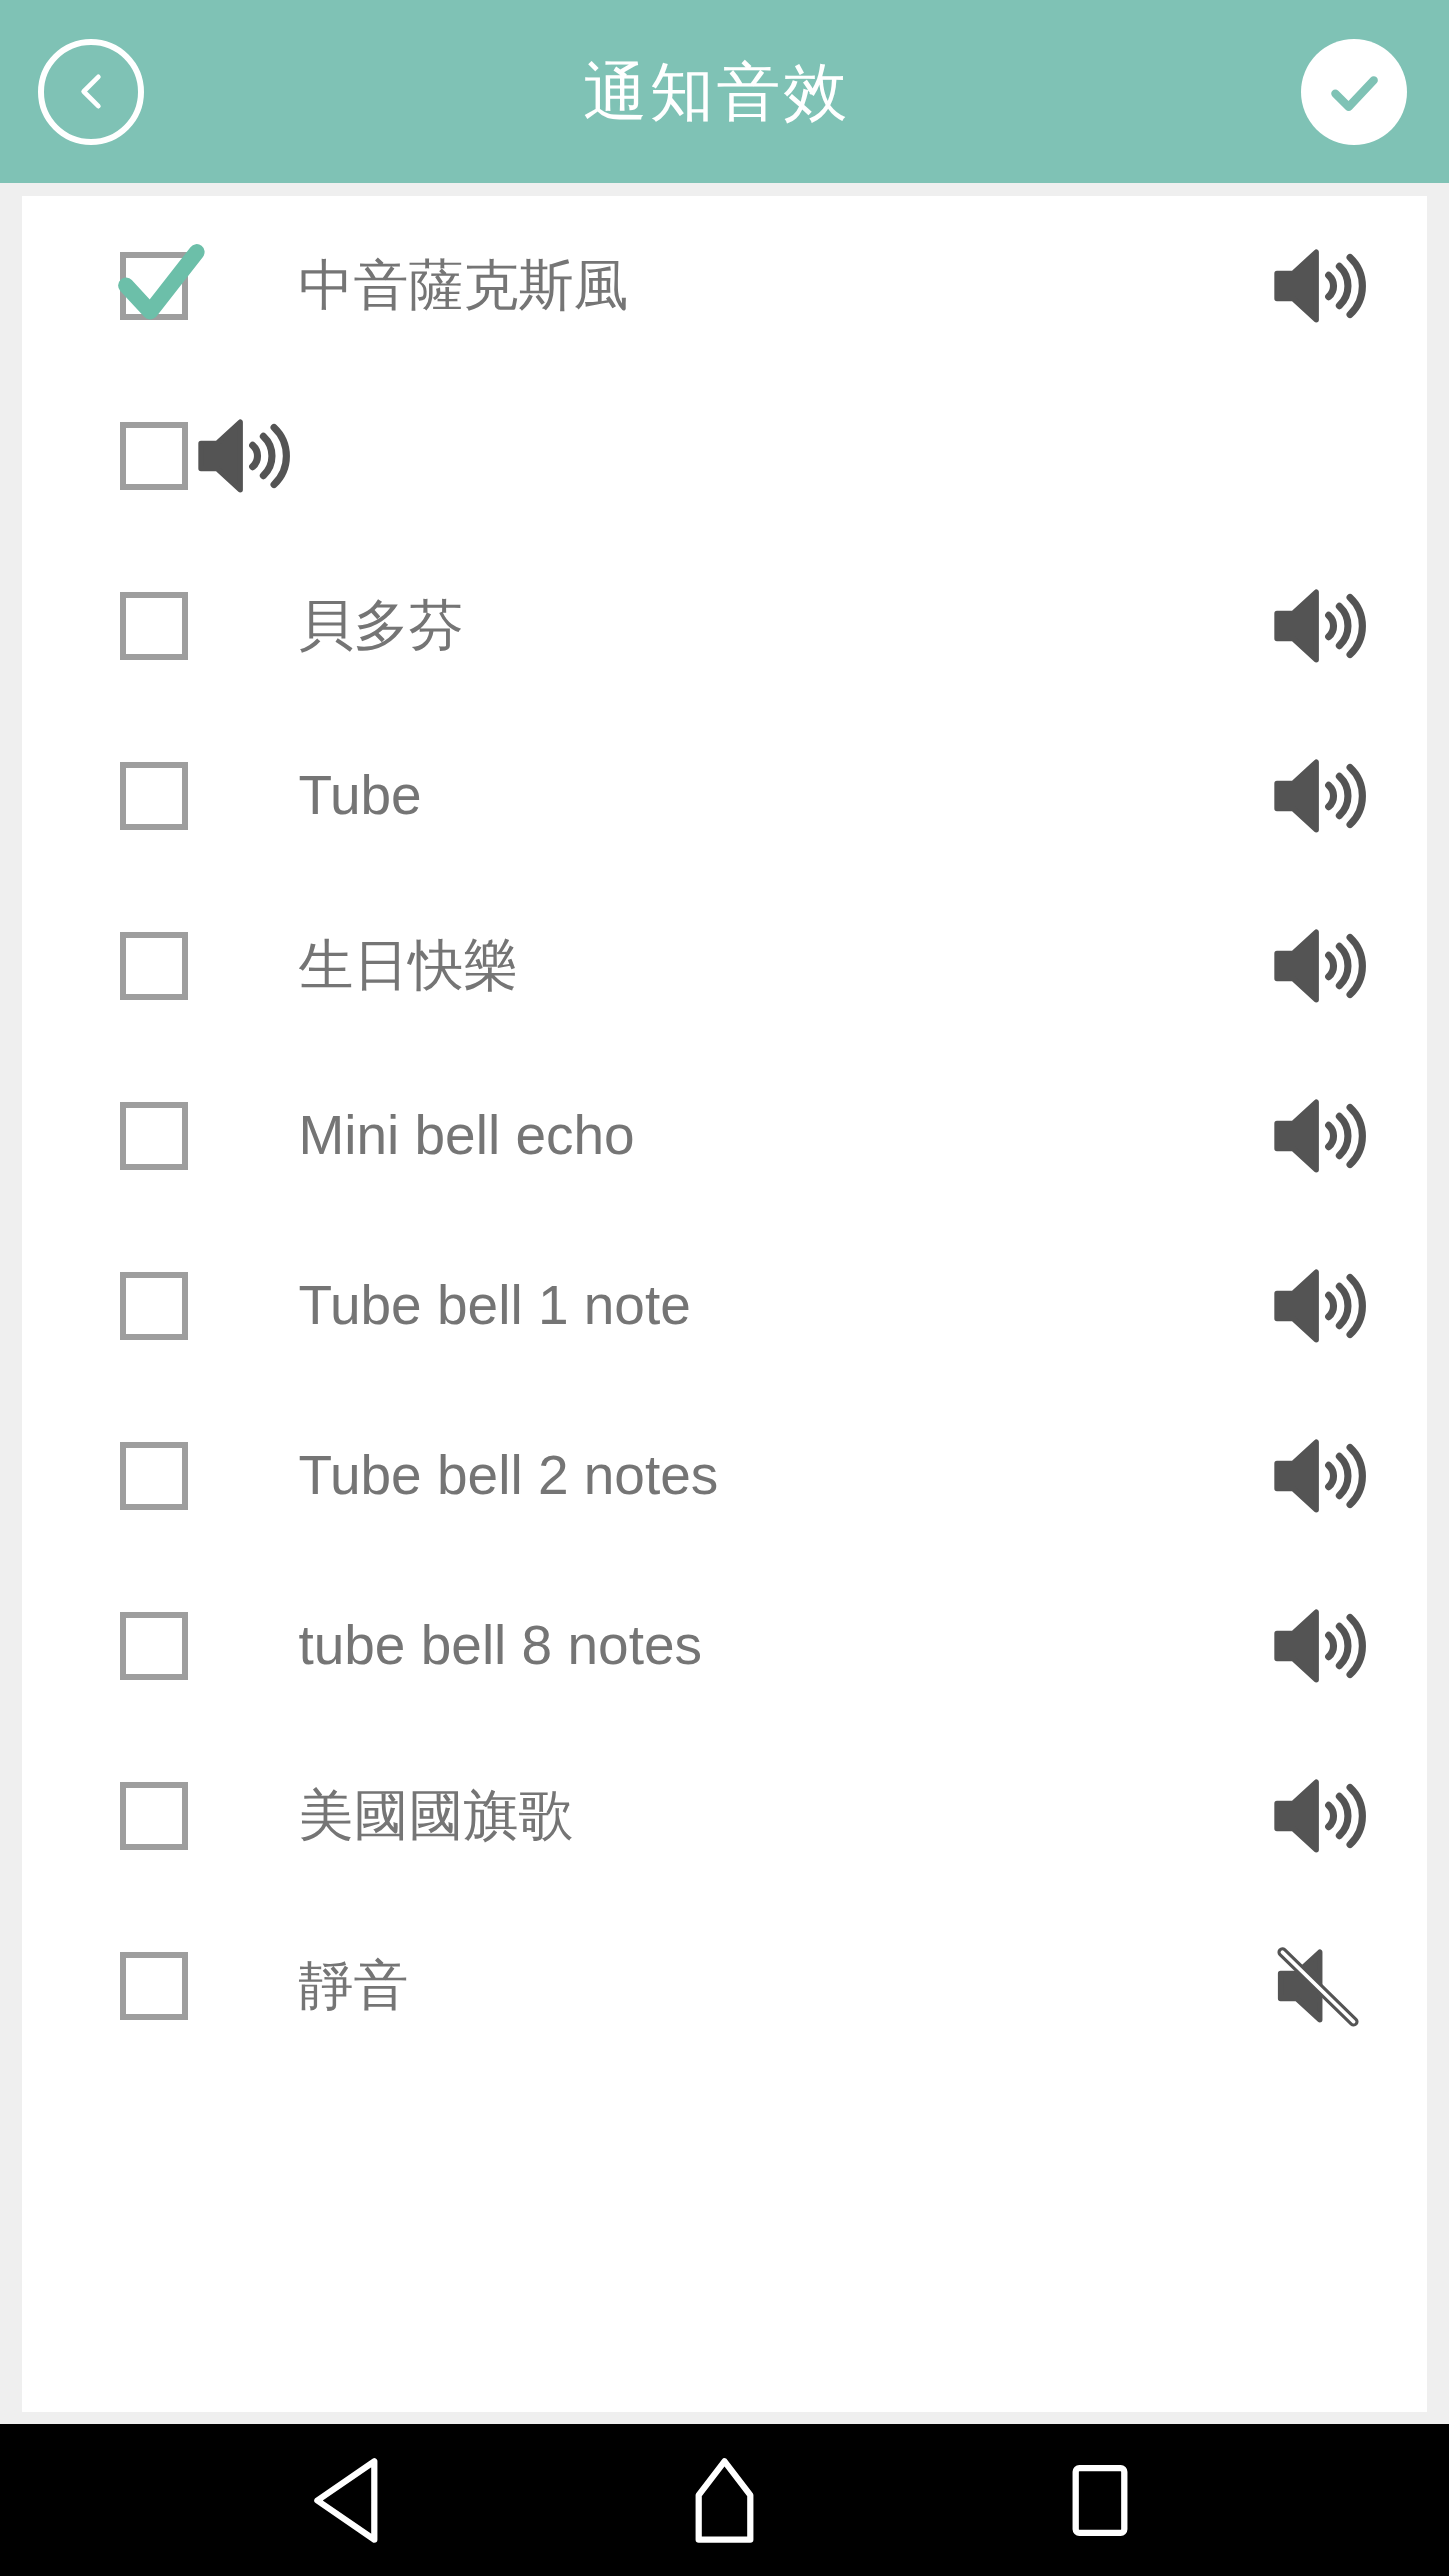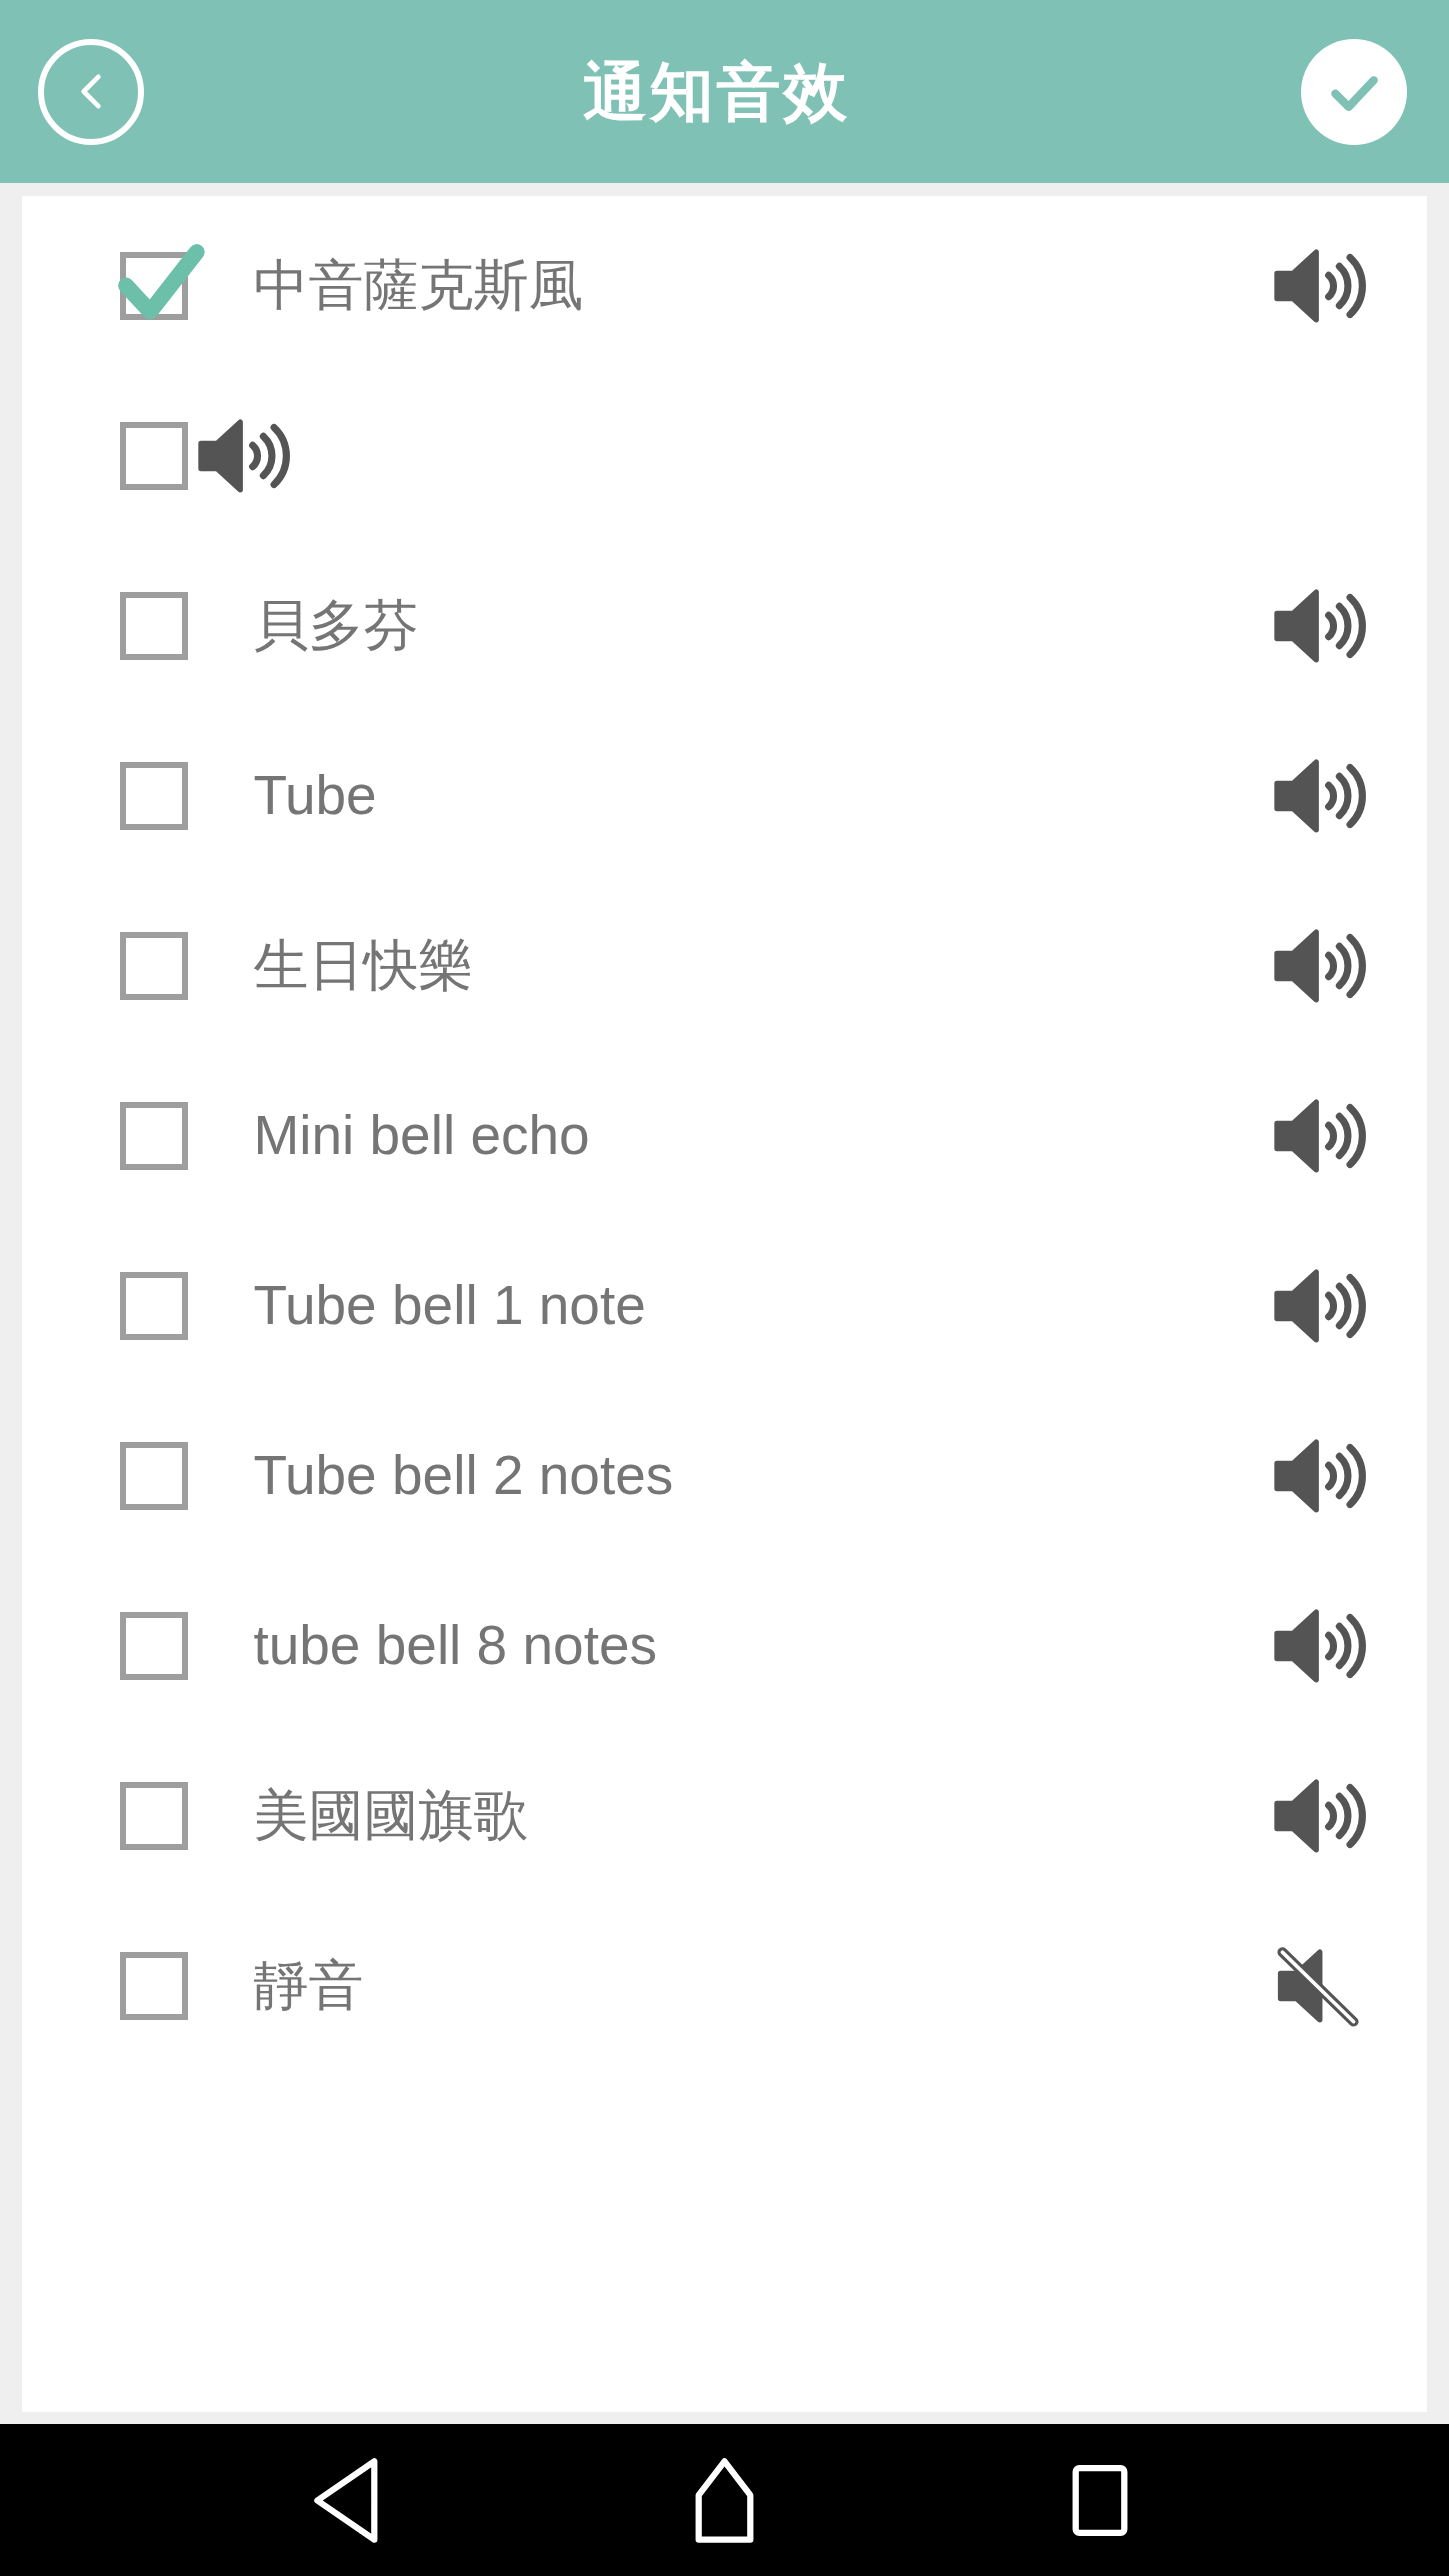--- a/index.html
+++ b/index.html
@@ -27,21 +27,21 @@
     display:flex; align-items:center; justify-content:center;
     cursor:pointer;
   }
   .back-btn svg { width:47px; height:47px; display:block; }
   .appbar-title {
     position:absolute; left:0; right:16px; top:50%;
     transform:translateY(-50%);
     text-align:center;
     color:#ffffff;
     font-size:64px;
-    font-weight:bold;
+    font-weight:normal;
     letter-spacing:2.7px;
     line-height:1;
   }
   .confirm-btn {
     position:absolute; right:42px; top:50%; transform:translateY(-50%);
     width:106px; height:106px; border-radius:50%;
     background:#ffffff;
     display:flex; align-items:center; justify-content:center;
     cursor:pointer;
   }
@@ -79,21 +79,21 @@
     background:#ffffff;
     box-sizing:border-box;
   }
   .cb-tick {
     position:absolute; left:-7.2px; top:-12.5px;
     width:93px; height:93px;
     display:none;
   }
   .sound-row.checked .cb-tick { display:block; }
   .row-label {
-    margin-left:65px;
+    margin-left:110px;
     flex:1 1 auto;
     color:#757575;
     font-size:55px;
     line-height:1.05;
     white-space:nowrap;
     overflow:hidden;
   }
   .row-icon {
     flex:0 0 107px;
     width:107px; height:86px;

